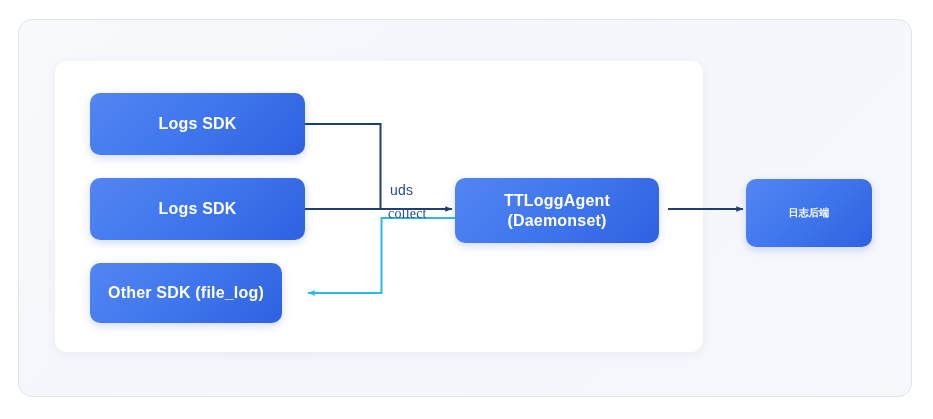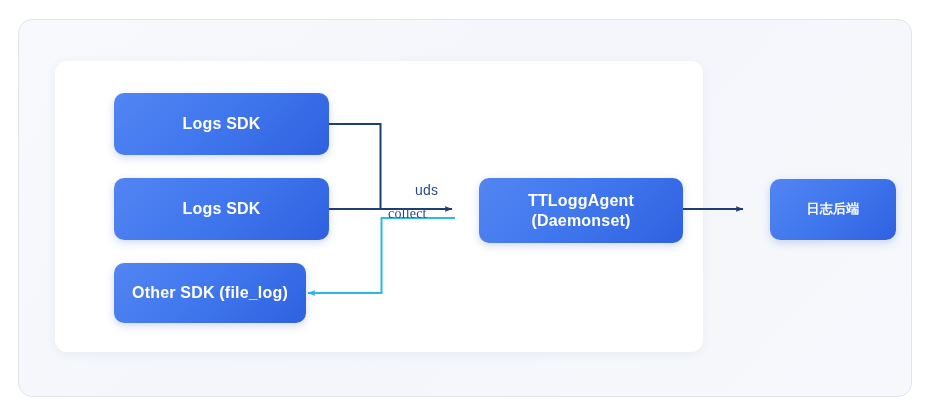--- a/index.html
+++ b/index.html
@@ -56,28 +56,27 @@
     box-shadow: 0 3px 9px rgba(50, 90, 200, 0.22);
     display: flex;
     align-items: center;
     justify-content: center;
     color: #ffffff;
     font-weight: bold;
     text-align: center;
     line-height: 1.25;
     letter-spacing: 0.2px;
     user-select: none;
-    margin-left: 24px;
   }
 
   #node-logs-sdk-1 { left: 90px;  top: 93px;  width: 215px; height: 62px; font-size: 16px; }
   #node-logs-sdk-2 { left: 90px;  top: 178px; width: 215px; height: 62px; font-size: 16px; }
   #node-other-sdk  { left: 90px;  top: 263px; width: 192px; height: 60px; font-size: 16px; }
   #node-ttloggagent{ left: 455px; top: 178px; width: 204px; height: 65px; font-size: 16px; }
-  #node-log-backend{ left: 746px; top: 179px; width: 126px; height: 61px; font-size: 13px; }
+  #node-log-backend{ left: 746px; top: 179px; width: 126px; height: 68px; font-size: 10px; }
 
   .node-label { display: block; white-space: pre-line; }
 
   
   #connectors {
     position: absolute;
     left: 0;
     top: 0;
     width: 933px;
     height: 419px;
@@ -85,21 +84,21 @@
   }
 
   .edge-label {
     position: absolute;
     font-size: 14px;
     color: #294b8c;
     letter-spacing: 0.2px;
     user-select: none;
     white-space: nowrap;
   }
-  #label-uds     { left: 390px; top: 182px; margin-left: 25px; }
+  #label-uds     { left: 390px; top: 182px; }
   #label-collect { left: 388px; top: 206px; font-family: Liberation Serif, serif; }
 </style>
 </head>
 <body>
 
 <div id="canvas">
 
   <div id="outer-panel"></div>
 
   <div id="inner-panel"></div>

